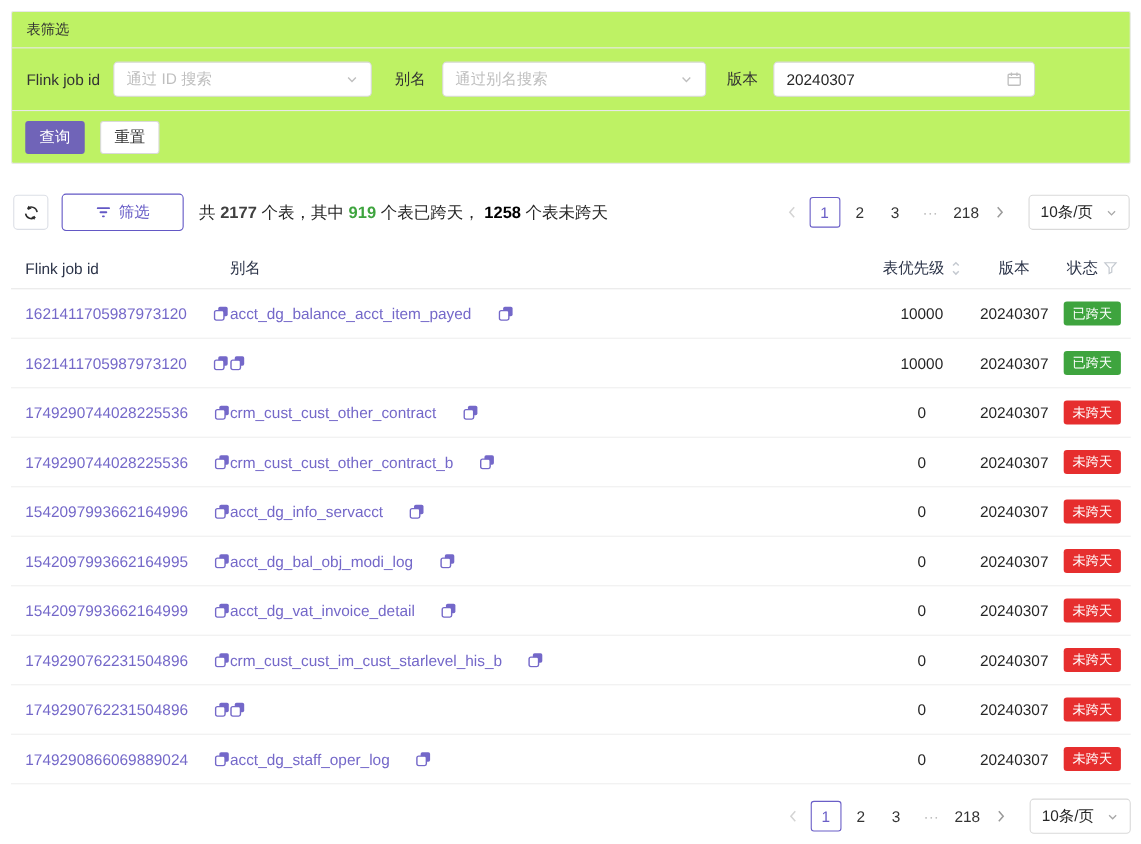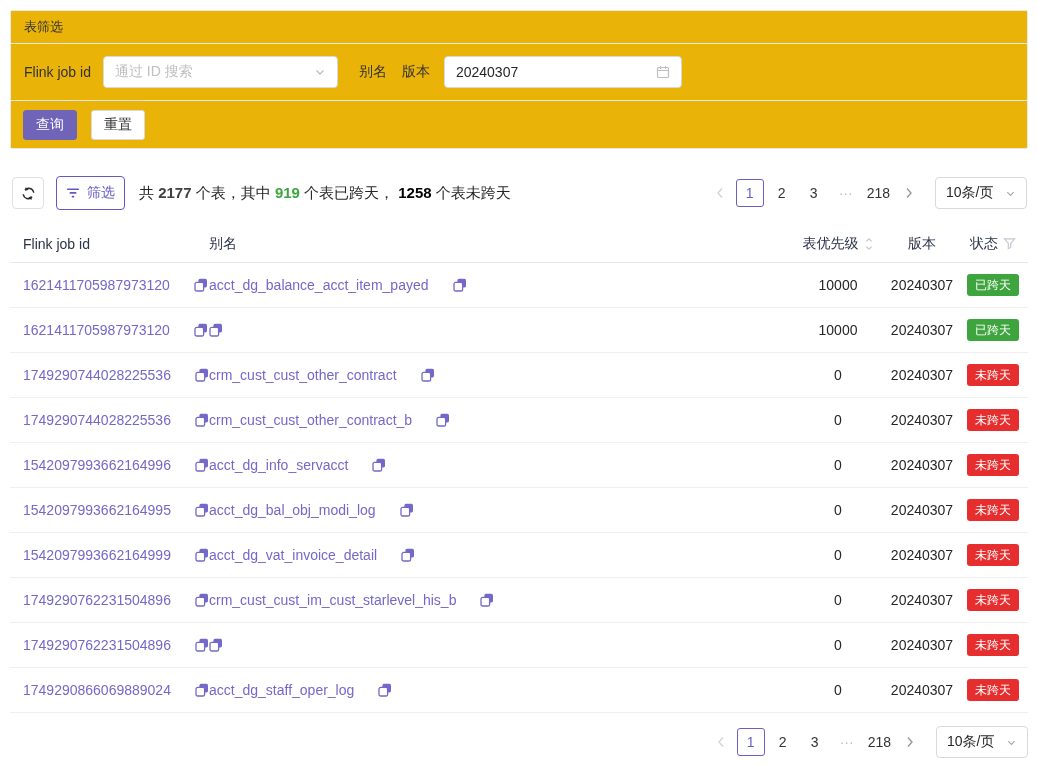--- a/index.html
+++ b/index.html
@@ -1,20 +1,20 @@
 <!DOCTYPE html>
 <html><head>
 <meta charset="utf-8">
 <style>
   * { margin:0; padding:0; box-sizing:border-box; }
   html,body { width:1037px; height:767px; background:#fff; overflow:hidden;
     font-family:"Liberation Sans","DejaVu Sans",sans-serif; color:#262626; font-size:14px; }
 
   
-  .filter-card { margin:10px 9px 0 10px; border:1px solid #e8e8e8; border-radius:2px; background:#eab308; }
+  .filter-card { margin:10px 9px 0 10px; border:1px solid #e8e8e8; border-radius:2px; background:#bef264; }
   .fc-header { height:33px; display:flex; align-items:center; padding:0 13px;
     border-bottom:1px solid #e8e8e8; font-size:13px; color:#333; }
   .fc-body { display:flex; align-items:center; padding:12px 13px; border-bottom:1px solid #e8e8e8; }
   .fc-label { color:#333; margin-right:12px; white-space:nowrap; }
   .select-box, .date-box { height:32px; border:1px solid #d9d9d9; border-radius:4px; background:#fff;
     display:flex; align-items:center; padding:0 11px; cursor:pointer; }
   .select-box .ph { color:#bfbfbf; flex:1; white-space:nowrap; overflow:hidden; }
   .date-box .val { color:#262626; flex:1; }
   .sel-1 { width:235px; margin-right:21px; }
   .sel-2 { width:240px; margin-right:19px; }
@@ -24,21 +24,21 @@
   .fc-footer { height:47px; display:flex; align-items:center; padding:0 12px; gap:14px; }
   .btn { height:30px; padding:0 12px; border-radius:3px; font-size:14px; cursor:pointer;
     display:flex; align-items:center; font-family:inherit; }
   .btn-primary { background:#7064b8; border:1px solid #7064b8; color:#fff; }
   .btn-default { background:#fff; border:1px solid #d9d9d9; color:#333; }
 
   
   .toolbar { margin:27px 10px 0 10px; display:flex; align-items:center; }
   .icon-btn { width:32px; height:32px; margin-left:2px; border:1px solid #dcdfe6; border-radius:4px;
     background:#fff; display:flex; align-items:center; justify-content:center; cursor:pointer; }
-  .filter-btn { margin-left:12px; height:34px; padding:0 9px; border:1px solid #6358c5; border-radius:4px;
+  .filter-btn { margin-left:12px; height:34px; padding:0 30px; border:1px solid #6358c5; border-radius:4px;
     background:#fff; color:#6358c5; display:flex; align-items:center; gap:7px; font-size:14px; cursor:pointer; }
   .summary { margin-left:14px; font-size:15px; color:#262626; white-space:nowrap; }
   .num-blue { color:#404040; font-weight:bold; }
   .num-green { color:#3ea43e; font-weight:bold; }
   .num-red { color:#000000; font-weight:bold; }
 
   
   .pagination { margin-left:auto; display:flex; align-items:center; }
   .pg-item { min-width:28px; height:28px; margin:0 2px; border-radius:3px; display:flex; align-items:center;
     justify-content:center; color:#333; cursor:pointer; padding:0 3px; }
@@ -73,20 +73,28 @@
     <span class="fc-label">Flink job id</span>
     <div class="select-box sel-1">
       <span class="ph">通过 ID 搜索</span>
       <span>
         <svg width="12" height="12" viewBox="0 0 12 12">
             <path d="M2.5 4.5 6 8l3.5-3.5" fill="none" stroke="#bfbfbf" stroke-width="1.3"></path>
           </svg>
       </span>
     </div>
     <span class="fc-label lbl-2">别名</span>
+    <div class="select-box sel-2">
+      <span class="ph">通过别名搜索</span>
+      <span>
+        <svg width="12" height="12" viewBox="0 0 12 12">
+            <path d="M2.5 4.5 6 8l3.5-3.5" fill="none" stroke="#bfbfbf" stroke-width="1.3"></path>
+          </svg>
+      </span>
+    </div>
     <span class="fc-label lbl-3">版本</span>
     <div class="date-box date-1">
       <span class="val">20240307</span>
       <span>
         <svg width="14" height="14" viewBox="0 0 14 14" fill="none" stroke="#bfbfbf" stroke-width="1.2">
           <rect x="1.5" y="2.5" width="11" height="10" rx="1"></rect>
             <path d="M4.5 1v3M9.5 1v3M1.5 5.5h11"></path>
           </svg>
       </span>
     </div>

